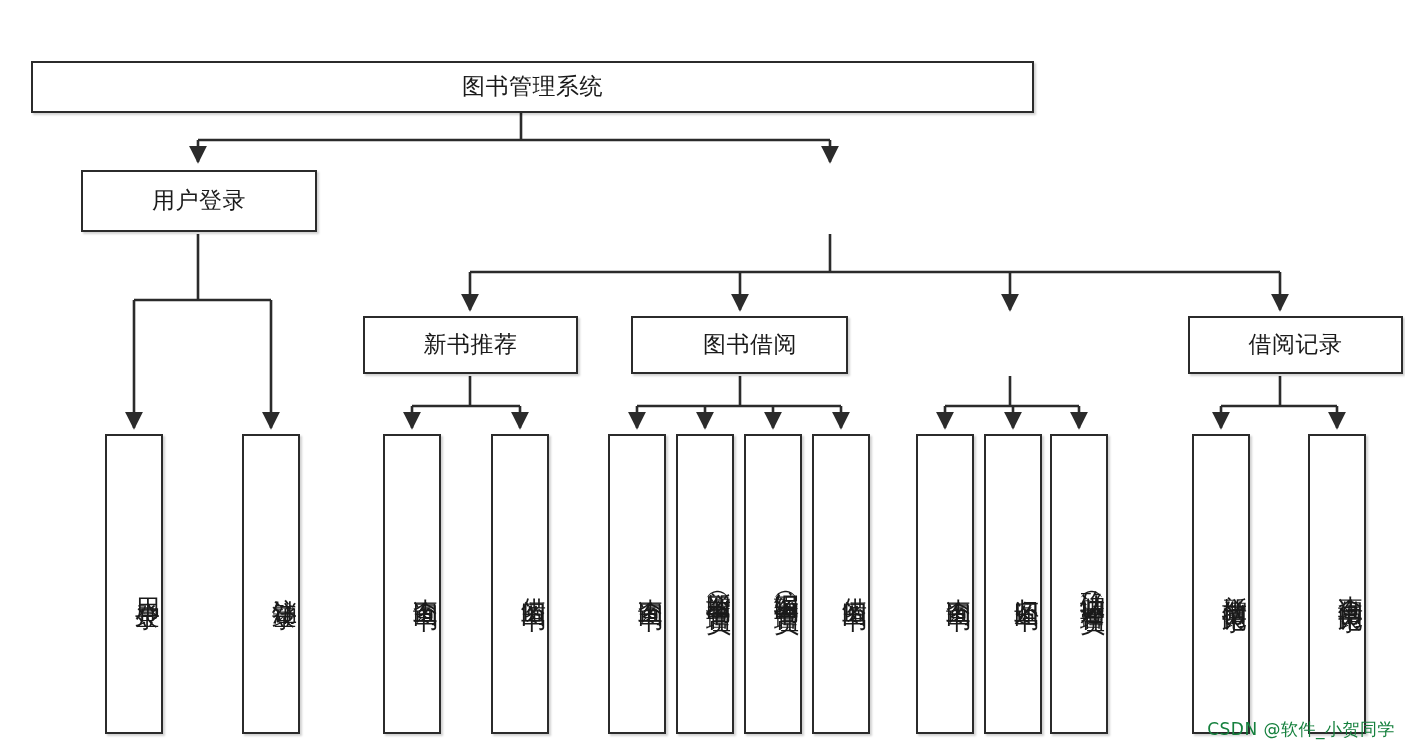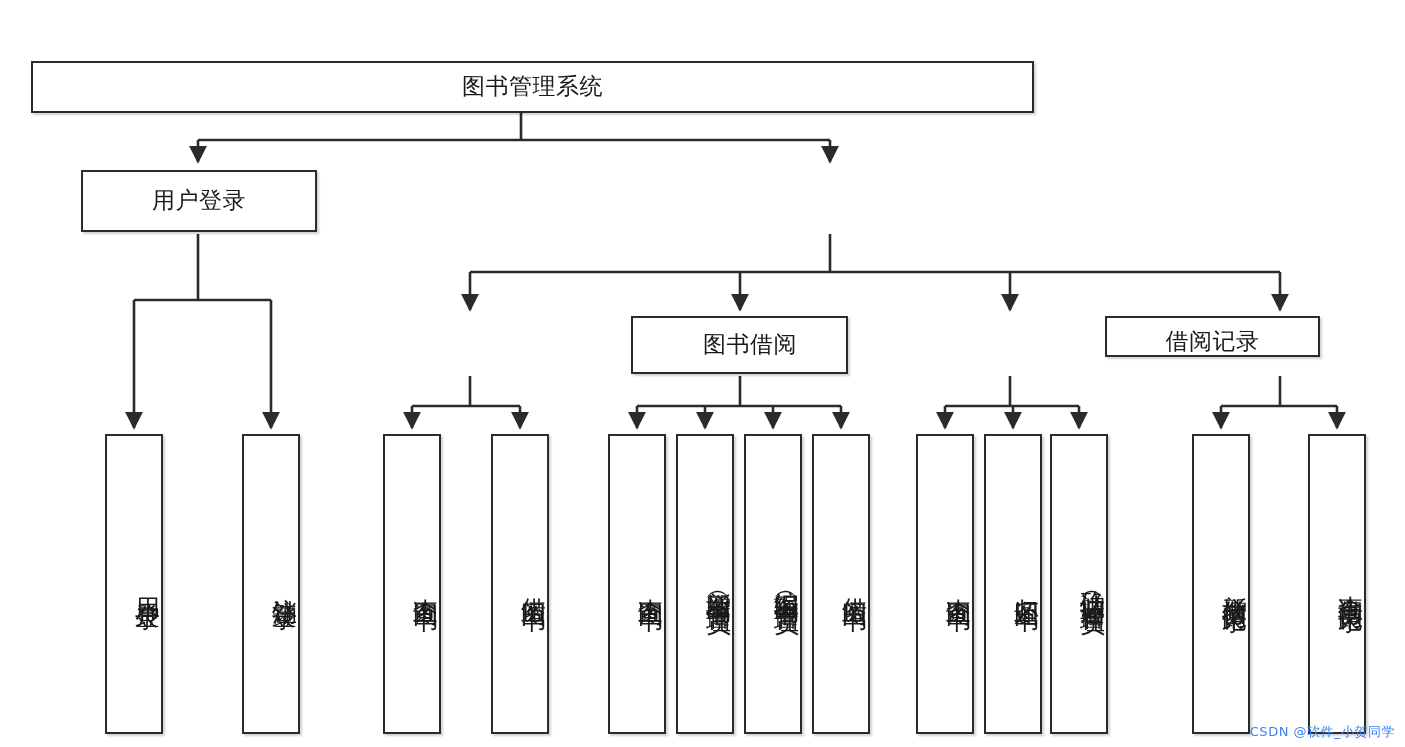--- a/index.html
+++ b/index.html
@@ -56,22 +56,22 @@
   .node.vert .vtext {
     writing-mode: vertical-rl;
     text-orientation: upright;
     white-space: normal;
     display: block;
   }
   .watermark {
     position: absolute;
     right: 10px;
     bottom: 6px;
-    font-size: 13px;
-    color: #3b82f6;
+    font-size: 17px;
+    color: #15803d;
     letter-spacing: 0.5px;
     white-space: nowrap;
     user-select: none;
   }
 </style>
 </head>
 <body>
 
 <div id="canvas">
 
@@ -126,24 +126,27 @@
   </svg>
 
   <div class="node horiz" style="left:31px; top:13px; width:1003px; height:52px;margin-top:48px;">
     <span>图书管理系统</span>
   </div>
 
   <div class="node horiz" style="left:81px; top:170px; width:236px; height:62px;">
     <span>用户登录</span>
   </div>
 
+  <div class="node horiz" style="left:363px; top:316px; width:215px; height:58px;">
+    <span>新书推荐</span>
+  </div>
   <div class="node horiz" style="left:631px; top:316px; width:217px; height:58px;padding-left:21px;">
     <span>图书借阅</span>
   </div>
-  <div class="node horiz" style="left:1105px; top:316px; width:215px; height:41px;align-items:flex-end;">
+  <div class="node horiz" style="left:1188px; top:316px; width:215px; height:58px;">
     <span>借阅记录</span>
   </div>
 
   <div class="node vert" style="left:105px; top:434px; width:58px; height:300px;">
     <span class="vtext">用户登录</span>
   </div>
   <div class="node vert" style="left:242px; top:434px; width:58px; height:300px;">
     <span class="vtext">注销登录</span>
   </div>
 

